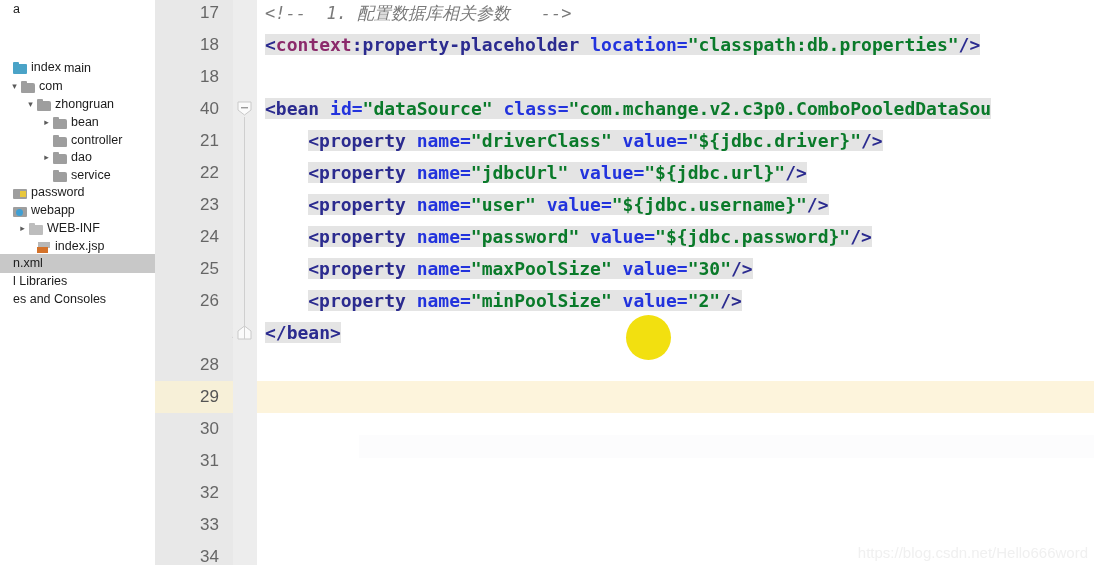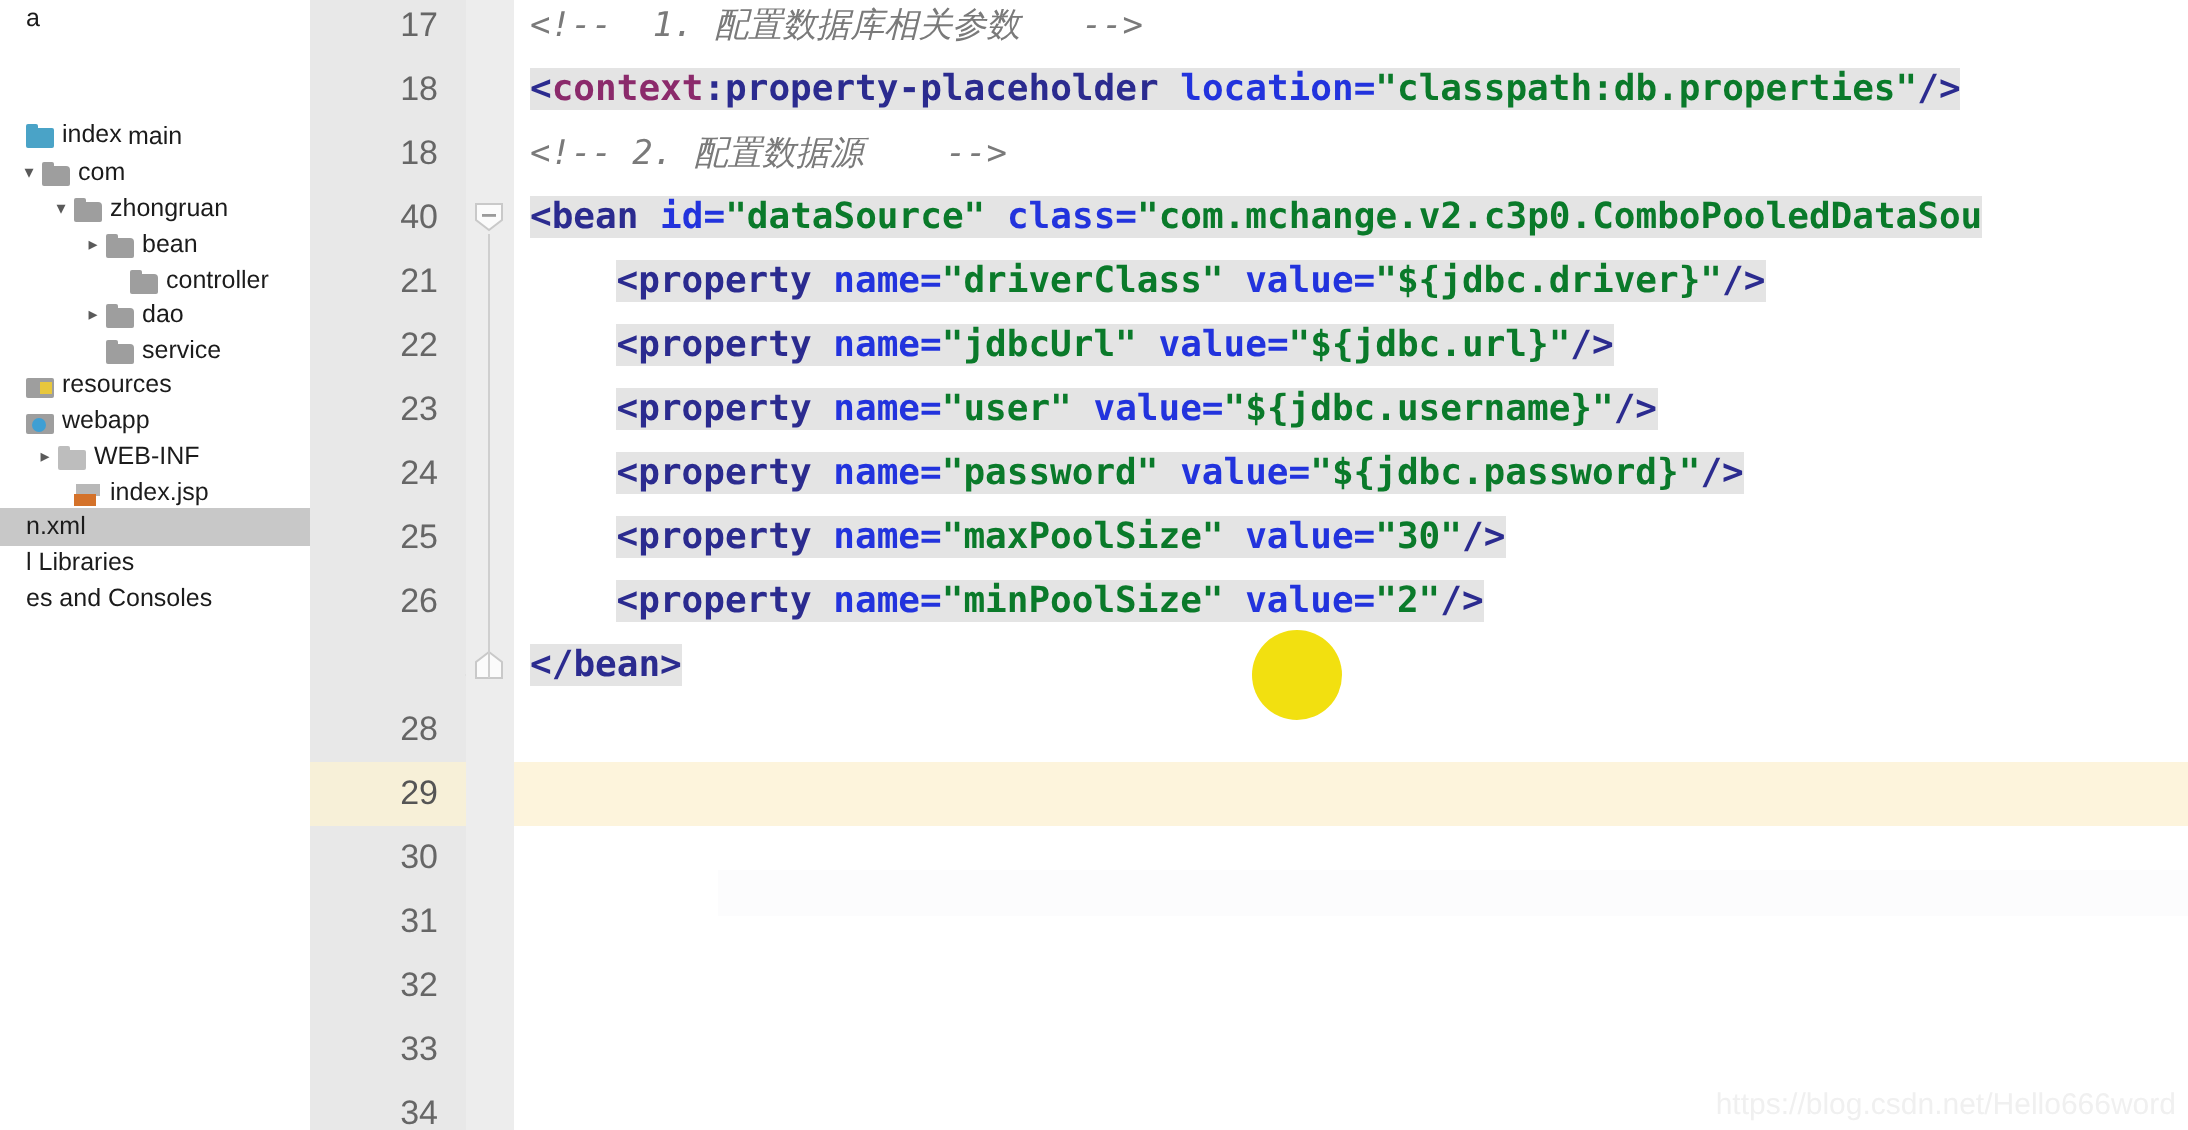--- a/index.html
+++ b/index.html
@@ -295,21 +295,21 @@
         <span class="arrow">▾</span>
         <span class="fico folder"></span>
         <span class="tlabel">zhongruan</span>
       </div>
       <div class="tree-row" style="position: absolute; left: 0px; right: 0px; top: 113px;">
         <div style="width: 40px; flex: 0 0 40px;"></div>
         <span class="arrow">▸</span>
         <span class="fico folder"></span>
         <span class="tlabel">bean</span>
       </div>
-      <div class="tree-row" style="position: absolute; left: 0px; right: 0px; top: 131px; margin-left: 12px;">
+      <div class="tree-row" style="position: absolute; left: 0px; right: 0px; top: 131px;">
         <div style="width: 40px; flex: 0 0 40px;"></div>
         <span class="arrow blank">&nbsp;</span>
         <span class="fico folder"></span>
         <span class="tlabel">controller</span>
       </div>
       <div class="tree-row" style="position: absolute; left: 0px; right: 0px; top: 148px;">
         <div style="width: 40px; flex: 0 0 40px;"></div>
         <span class="arrow">▸</span>
         <span class="fico folder"></span>
         <span class="tlabel">dao</span>
@@ -317,21 +317,21 @@
       <div class="tree-row" style="position: absolute; left: 0px; right: 0px; top: 166px;">
         <div style="width: 40px; flex: 0 0 40px;"></div>
         <span class="arrow blank">&nbsp;</span>
         <span class="fico folder"></span>
         <span class="tlabel">service</span>
       </div>
       <div class="tree-row" style="position: absolute; left: 0px; right: 0px; top: 183px;">
         <div style="width: 0px; flex: 0 0 0px;"></div>
         <span class="arrow blank">&nbsp;</span>
         <span class="fico resfolder"></span>
-        <span class="tlabel">resources</span>
+        <span class="tlabel">password</span>
       </div>
       <div class="tree-row" style="position: absolute; left: 0px; right: 0px; top: 201px;">
         <div style="width: 0px; flex: 0 0 0px;"></div>
         <span class="arrow blank">&nbsp;</span>
         <span class="fico webfolder"></span>
         <span class="tlabel">webapp</span>
       </div>
       <div class="tree-row" style="position: absolute; left: 0px; right: 0px; top: 219px;">
         <div style="width: 16px; flex: 0 0 16px;"></div>
         <span class="arrow">▸</span>
@@ -394,21 +394,20 @@
           <svg class="shape" viewBox="0 0 15 15">
             <path d="M7.5 1 l6.5 5 v8 h-13 v-8 z" fill="#fbfbfb" stroke="#c9c9c9" stroke-width="1"></path>
           </svg>
         </div>
       </div>
     <div id="fold-line"></div>
     <div id="code-area">
       <div class="wash"></div>
     <div class="code-line comment" style="top: -3px; left: 8px; font-weight: normal;">&lt;!--  1. 配置数据库相关参数   --&gt;</div>
         <div class="code-line" style="top: 29px; left: 8px;"><span class="sel"><span class="tagname">&lt;</span><span class="ns">context</span><span class="tagname">:property-placeholder</span><span class="punct"> </span><span class="attr">location</span><span class="eq">=</span><span class="val">"classpath:db.properties"</span><span class="tagname">/&gt;</span></span></div>
-        <div class="code-line comment" style="top: 61px; left: 8px; font-weight: normal;">&lt;!-- 2. 配置数据源    --&gt;</div>
         <div class="code-line" style="top: 93px; left: 8px;"><span class="sel"><span class="tagname">&lt;</span><span class="tagname">bean</span><span class="punct"> </span><span class="attr">id</span><span class="eq">=</span><span class="val">"dataSource"</span><span class="punct"> </span><span class="attr">class</span><span class="eq">=</span><span class="val">"com.mchange.v2.c3p0.ComboPooledDataSou</span></span></div>
         <div class="code-line" style="top: 125px; left: 51.28px;"><span class="sel"><span class="tagname">&lt;</span><span class="tagname">property</span><span class="punct"> </span><span class="attr">name</span><span class="eq">=</span><span class="val">"driverClass"</span><span class="punct"> </span><span class="attr">value</span><span class="eq">=</span><span class="val">"${jdbc.driver}"</span><span class="tagname">/&gt;</span></span></div>
         <div class="code-line" style="top: 157px; left: 51.28px;"><span class="sel"><span class="tagname">&lt;</span><span class="tagname">property</span><span class="punct"> </span><span class="attr">name</span><span class="eq">=</span><span class="val">"jdbcUrl"</span><span class="punct"> </span><span class="attr">value</span><span class="eq">=</span><span class="val">"${jdbc.url}"</span><span class="tagname">/&gt;</span></span></div>
         <div class="code-line" style="top: 189px; left: 51.28px;"><span class="sel"><span class="tagname">&lt;</span><span class="tagname">property</span><span class="punct"> </span><span class="attr">name</span><span class="eq">=</span><span class="val">"user"</span><span class="punct"> </span><span class="attr">value</span><span class="eq">=</span><span class="val">"${jdbc.username}"</span><span class="tagname">/&gt;</span></span></div>
         <div class="code-line" style="top: 221px; left: 51.28px;"><span class="sel"><span class="tagname">&lt;</span><span class="tagname">property</span><span class="punct"> </span><span class="attr">name</span><span class="eq">=</span><span class="val">"password"</span><span class="punct"> </span><span class="attr">value</span><span class="eq">=</span><span class="val">"${jdbc.password}"</span><span class="tagname">/&gt;</span></span></div>
         <div class="code-line" style="top: 253px; left: 51.28px;"><span class="sel"><span class="tagname">&lt;</span><span class="tagname">property</span><span class="punct"> </span><span class="attr">name</span><span class="eq">=</span><span class="val">"maxPoolSize"</span><span class="punct"> </span><span class="attr">value</span><span class="eq">=</span><span class="val">"30"</span><span class="tagname">/&gt;</span></span></div>
         <div class="code-line" style="top: 285px; left: 51.28px;"><span class="sel"><span class="tagname">&lt;</span><span class="tagname">property</span><span class="punct"> </span><span class="attr">name</span><span class="eq">=</span><span class="val">"minPoolSize"</span><span class="punct"> </span><span class="attr">value</span><span class="eq">=</span><span class="val">"2"</span><span class="tagname">/&gt;</span></span></div>
         <div class="code-line" style="top: 317px; left: 8px;"><span class="sel"><span class="tagname">&lt;/</span><span class="tagname">bean</span><span class="tagname">&gt;</span></span></div>
         <div class="curline" style="top: 381px;"></div>
       </div>

